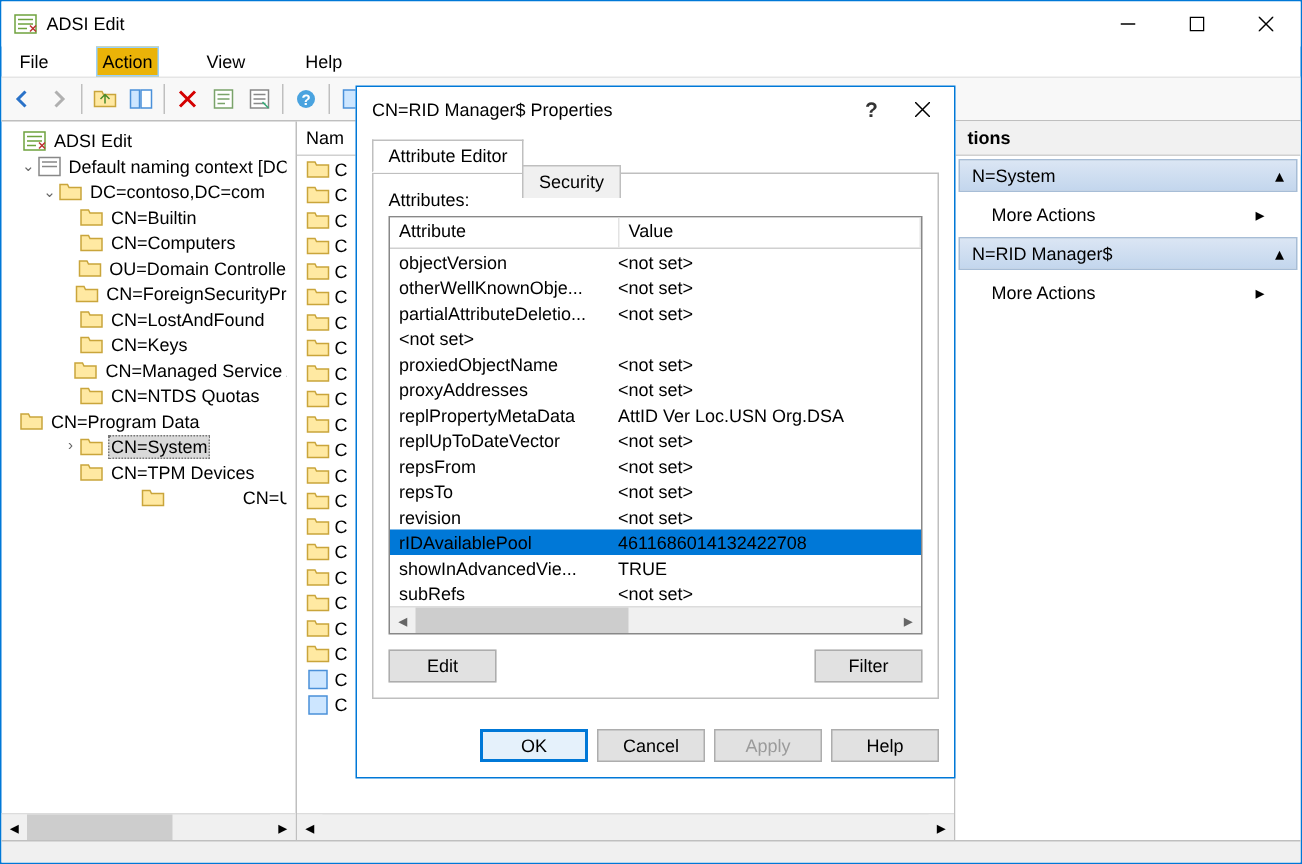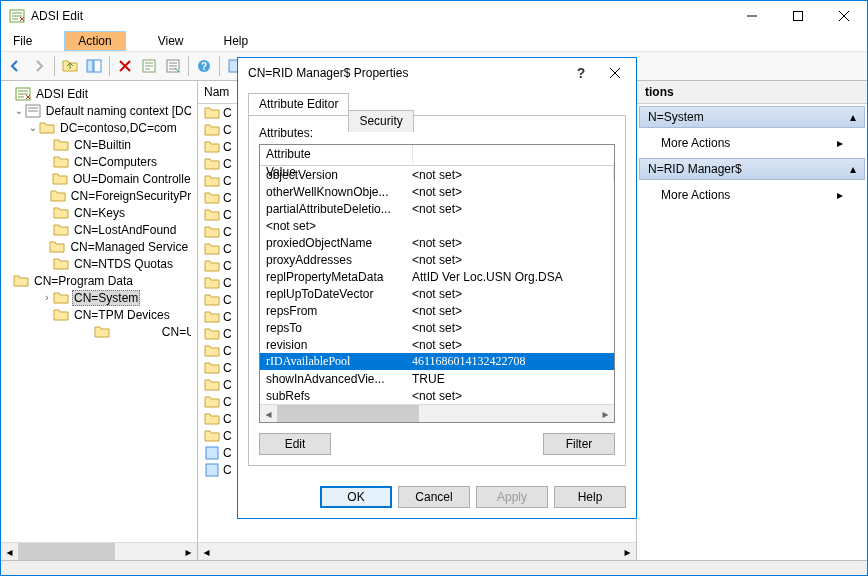--- a/index.html
+++ b/index.html
@@ -4,21 +4,21 @@
 <style>
   html,body{margin:0;padding:0;font-family:"Segoe UI",Tahoma,sans-serif;font-size:12px;color:#000;background:#fff;height:100%;}
   .window{width:868px;height:576px;border:1px solid #0078D7;box-sizing:border-box;position:relative;background:#fff;display:flex;flex-direction:column;}
   .titlebar{height:30px;display:flex;align-items:center;padding:0 0 0 8px;background:#fff;}
   .title-icon{width:16px;height:16px;margin-right:6px;}
   .title-text{flex:1;font-size:12px;}
   .win-btns{display:flex;height:100%;}
   .win-btn{width:46px;display:flex;align-items:center;justify-content:center;font-size:13px;color:#333;}
   .menubar{height:20px;display:flex;align-items:stretch;padding:0 4px;border-bottom:1px solid #e5e5e5;gap:24px;}
   .menu-item{padding:2px 8px;display:flex;align-items:center;}
-  .menu-item.active{background:#fdba74;border:1px solid #99d1ff;padding:1px 13px;}
+  .menu-item.active{background:#eab308;border:1px solid #99d1ff;padding:1px 3px;}
   .toolbar{height:28px;display:flex;align-items:center;padding:0 2px;gap:0;border-bottom:1px solid #bfbfbf;background:#f8f8f8;}
   .tbtn{width:24px;height:24px;display:flex;align-items:center;justify-content:center;border-radius:2px;}
   .tsep{width:1px;height:20px;background:#bfbfbf;margin:0 3px;}
   .body{flex:1;display:flex;min-height:0;}
   .tree-pane{width:196px;border-right:1px solid #bfbfbf;overflow:auto;position:relative;}
   .tree{padding:4px 0 4px 0;white-space:nowrap;}
   .tree-row{display:flex;align-items:center;height:17px;padding-right:6px;}
   .exp{width:12px;text-align:center;color:#666;font-size:10px;cursor:default;}
   .ficon{width:16px;height:16px;margin-right:3px;flex:none;}
   .tree-row.sel .lbl{background:#d9d9d9;border:1px dotted #777;padding:0 1px;}
@@ -41,27 +41,27 @@
   .dlg-title{height:30px;display:flex;align-items:center;padding:0 4px 0 10px;}
   .dlg-title-text{flex:1;font-size:12px;}
   .dlg-tbtn{width:34px;height:24px;display:flex;align-items:center;justify-content:center;color:#333;font-size:14px;}
   .dlg-body{flex:1;padding:6px 10px 10px 10px;display:flex;flex-direction:column;}
   .tabs{display:flex;border-bottom:1px solid #bfbfbf;height:22px;}
   .tab{padding:3px 10px;border:1px solid #bfbfbf;border-bottom:none;margin-right:-1px;background:#f0f0f0;font-size:12px;position:relative;top:17px;}
   .tab.active{background:#fff;border-bottom:1px solid #fff;top:0;}
   .tab-page{border:1px solid #bfbfbf;border-top:none;flex:1;padding:10px 10px;display:flex;flex-direction:column;min-height:0;}
   .attr-label{margin-bottom:4px;}
   .attr-list{border:1px solid #888;flex:1;display:flex;flex-direction:column;min-height:0;overflow:hidden;}
-  .attr-head{display:flex;height:20px;background:#fff;border-bottom:1px solid #d0d0d0;flex-direction:column;}
+  .attr-head{display:flex;height:20px;background:#fff;border-bottom:1px solid #d0d0d0;}
   .attr-head .col{padding:2px 6px;border-right:1px solid #e3e3e3;font-weight:400;}
   .attr-rows{flex:1;overflow-y:scroll;overflow-x:hidden;}
   .arow{display:flex;height:17px;align-items:center;}
   .arow .c1{width:140px;padding-left:6px;overflow:hidden;white-space:nowrap;flex:none;}
   .arow .c2{flex:1;padding-left:6px;overflow:hidden;white-space:nowrap;}
-  .arow.sel{background:#0078D7;color:#ffffff;font-family:Liberation Serif, serif;}
+  .arow.sel{background:#0078D7;color:#000000;}
   .attr-hscroll{height:17px;background:#f0f0f0;display:flex;align-items:center;border-top:1px solid #dcdcdc;}
   .attr-hscroll .thumb{height:17px;background:#cdcdcd;}
   .btn{min-width:72px;height:22px;background:#e1e1e1;border:1px solid #adadad;font:inherit;padding:0 10px;}
   .btn:disabled{color:#9b9b9b;}
   .btn.default{border:2px solid #0078D7;background:#e5f1fb;}
   .dlg-footer{display:flex;gap:6px;justify-content:flex-end;padding:10px 10px 10px 10px;}
   .edit-row{display:flex;justify-content:space-between;margin-top:10px;}
 
   
   ::-webkit-scrollbar{width:17px;height:17px;}
@@ -235,28 +235,28 @@
               <svg class="ficon" viewBox="0 0 16 16">
                 <use href="#folder-closed"></use>
               </svg>
               <span class="lbl">CN=ForeignSecurityPrincipals</span>
             </div>
             <div class="tree-row" style="padding-left: 40px;">
               <span class="exp"></span>
               <svg class="ficon" viewBox="0 0 16 16">
                 <use href="#folder-closed"></use>
               </svg>
+              <span class="lbl">CN=LostAndFound</span>
+            </div>
+            <div class="tree-row" style="padding-left: 40px;">
+              <span class="exp"></span>
+              <svg class="ficon" viewBox="0 0 16 16">
+                <use href="#folder-closed"></use>
+              </svg>
               <span class="lbl">CN=Keys</span>
-            </div>
-            <div class="tree-row" style="padding-left: 40px;">
-              <span class="exp"></span>
-              <svg class="ficon" viewBox="0 0 16 16">
-                <use href="#folder-closed"></use>
-              </svg>
-              <span class="lbl">CN=LostAndFound</span>
             </div>
             <div class="tree-row" style="padding-left: 40px;">
               <span class="exp"></span>
               <svg class="ficon" viewBox="0 0 16 16">
                 <use href="#folder-closed"></use>
               </svg>
               <span class="lbl">CN=Managed Service Accounts</span>
             </div>
             <div class="tree-row" style="padding-left: 40px;">
               <span class="exp"></span>

